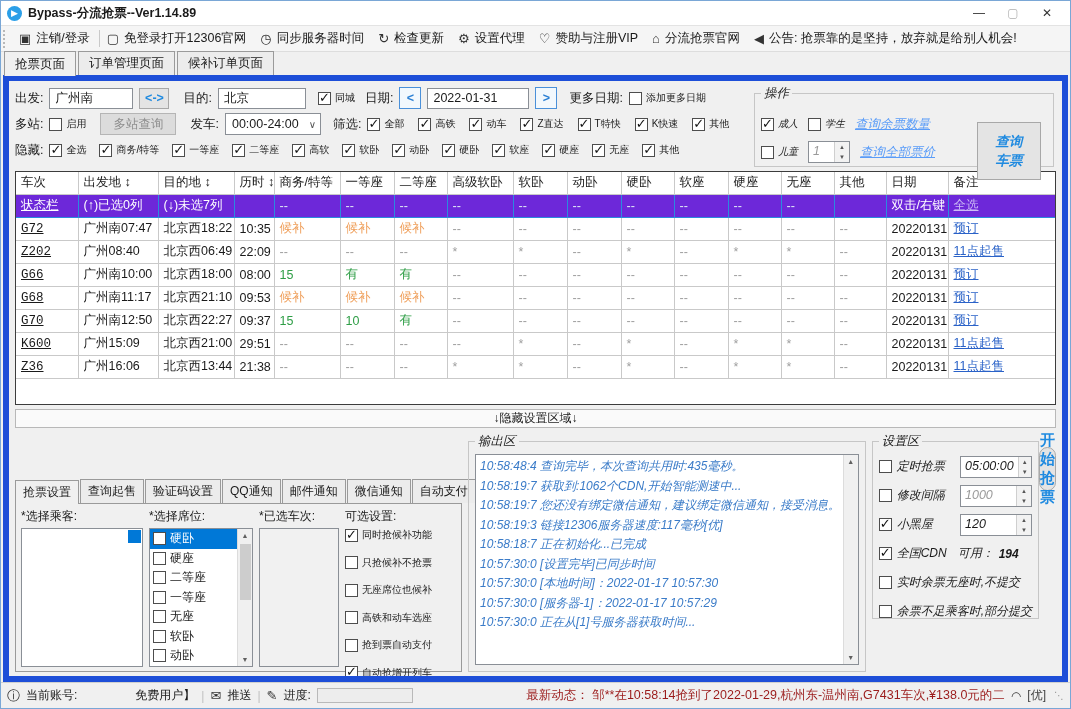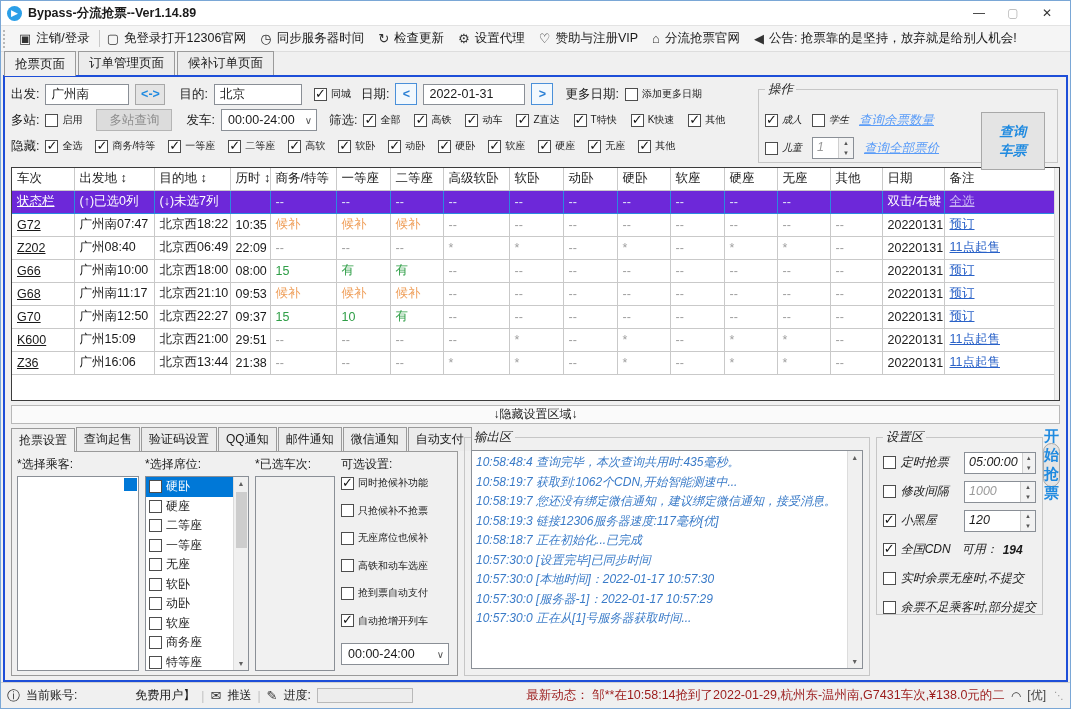--- a/index.html
+++ b/index.html
@@ -20,21 +20,21 @@
   .tb-item { display:inline-flex; align-items:center; gap:5px; padding:0 7px; font-size:12.5px; cursor:default; }
   .tb-item.sep { border-left:1px solid #c9c9c9; margin-left:2px; }
   .tb-ico { font-size:13px; color:#333; }
 
   
   .tabstrip { height:23px; display:flex; align-items:flex-end; padding-left:3px; flex:0 0 auto; }
   .mtab { padding:3px 10px; border:1px solid #9a9a9a; border-bottom:none; background:#ececec; margin-right:2px; font-size:12.5px; }
   .mtab.active { background:#f0f0f0; position:relative; top:1px; padding-top:4px; }
 
   
-  .tab-page { flex:1 1 auto; border:2px solid #1d4ed8; margin:0 2px; background:#f0f0f0; padding:4px 6px; display:flex; flex-direction:column; overflow:hidden; }
+  .tab-page { flex:1 1 auto; border:6px solid #1d4ed8; margin:0 2px; background:#f0f0f0; padding:4px 6px; display:flex; flex-direction:column; overflow:hidden; }
 
   
   .search-block { position:relative; height:84px; flex:0 0 auto; }
   .srow { display:flex; align-items:center; height:26px; gap:6px; white-space:nowrap; }
   .lbl { font-size:12.5px; }
   .tbox { border:1px solid #8a8f96; background:#fff; height:21px; display:inline-flex; align-items:center; padding:0 5px; font-size:12.5px; }
   .btn { border:1px solid #a8a8a8; background:#e4e4e4; display:inline-flex; align-items:center; justify-content:center; font-size:12.5px; }
   .swap-btn { width:30px; height:21px; color:#1f8ae0; font-weight:bold; }
   .nav-btn { width:22px; height:22px; border:1px solid #4a90d9; background:#f2f8fd; color:#2a7fd4; font-weight:bold; }
   .btn-disabled { width:76px; height:22px; color:#8e8e8e; background:#dcdcdc; border-color:#b5b5b5; }
@@ -50,51 +50,51 @@
   .spin .btns i.up::after { content:"▲"; }
   .spin .btns i.dn::after { content:"▼"; }
   .spin.dim .val { color:#9a9a9a; }
   .link { color:#5a9cf8; text-decoration:underline; font-size:12.5px; cursor:default; }
 
   fieldset.group { border:1px solid #c6c6c6; padding:2px 6px;font-style:italic; }
   fieldset.group legend { font-size:12.5px; padding:0 3px; }
   .op-group { position:absolute; right:2px; top:0; width:300px; height:82px; }
   .op-inner { position:relative; height:100%; padding-top:6px; }
   .op-row { display:flex; align-items:center; gap:10px; height:28px; }
-  .qbtn { position:absolute; right:6px; top:12px; width:64px; height:58px; flex-direction:column; color:#1f8ae0; font-weight:bold; font-size:13.5px; line-height:19px; }
+  .qbtn { position:absolute; right:6px; top:18px; width:64px; height:58px; flex-direction:column; color:#1f8ae0; font-weight:bold; font-size:13.5px; line-height:19px; }
 
   
   .grid-wrap { margin-top:2px; height:234px; border:1px solid #3c3c3c; background:#fff; display:flex; flex:0 0 auto; overflow:hidden; }
   table.grid { border-collapse:collapse; table-layout:fixed; flex:1; align-self:flex-start; width:1042px; }
   .grid th, .grid td { border:1px solid #c9c9c9; height:23px; padding:0 5px; font-size:12.5px; text-align:left; font-weight:normal; white-space:nowrap; overflow:hidden; }
   .grid th { border-top:none; height:22px; }
   .grid th:first-child, .grid td:first-child { border-left:none; }
   .grid th:last-child, .grid td:last-child { border-right:none; }
   tr.sel { background:#6d28d9; color:#fff; }
   tr.sel td { border-color:#2a8adf; }
-  .c-train { text-decoration:underline; }
+  .c-train { text-decoration:underline;font-family:Liberation Mono, monospace; }
   .c-wait { color:#ef9d57; }
   .c-ok { color:#2e9e46; }
   .c-na { color:#9f9f9f; }
   .c-link { color:#2a62c8; text-decoration:underline; }
   .c-wlink { color:#fff; text-decoration:underline; }
   .c-w { color:#fff; }
   .c-wd { color:#dfe8f6; }
   .c-lav { color:#cdbcf5; text-decoration:underline; }
   .vscroll { width:15px; background:#f0f0f0; border-left:1px solid #dcdcdc; display:flex; flex-direction:column; justify-content:space-between; align-items:center; color:#606060; font-size:7px; flex:0 0 auto; }
   .vscroll .a::after { content:"▲"; } .vscroll .b::after { content:"▼"; }
   .vscroll span { padding:4px 0; }
 
   
   .hide-bar { margin-top:4px; height:19px; border:1px solid #b8b8b8; background:#fafafa; text-align:center; font-size:12px; line-height:17px; flex:0 0 auto; }
 
   
   .bottom { margin-top:5px; display:flex; gap:6px; flex:1 1 auto; min-height:0; }
   .left-panel { width:447px; display:flex; flex-direction:column; }
-  .btabs { display:flex; align-items:flex-end; height:22px; }
+  .btabs { display:flex; align-items:flex-end; height:22px;margin-top:48px; }
   .btab { padding:3px 7px; border:1px solid #9a9a9a; border-bottom:none; background:#ececec; margin-right:1px; font-size:12px; white-space:nowrap; }
   .btab.active { background:#f0f0f0; position:relative; top:1px; }
   .bpage { border:1px solid #9a9a9a; flex:1; padding:4px 5px; display:flex; gap:6px; min-height:0; }
   .bcol { display:flex; flex-direction:column; min-height:0; }
   .bcol .clab { font-size:12px; margin-bottom:3px; white-space:nowrap; }
   .listbox { border:1px solid #8a8f96; background:#fff; flex:1; position:relative; min-height:0; }
   .listbox.grayed { background:#f1f1f1; }
   .pass-sel { position:absolute; right:1px; top:1px; width:13px; height:13px; background:#0078d7; }
   .seatwrap { border:1px solid #8a8f96; background:#fff; flex:1; display:flex; min-height:0; }
   .seatlist { flex:1; overflow:hidden; }

